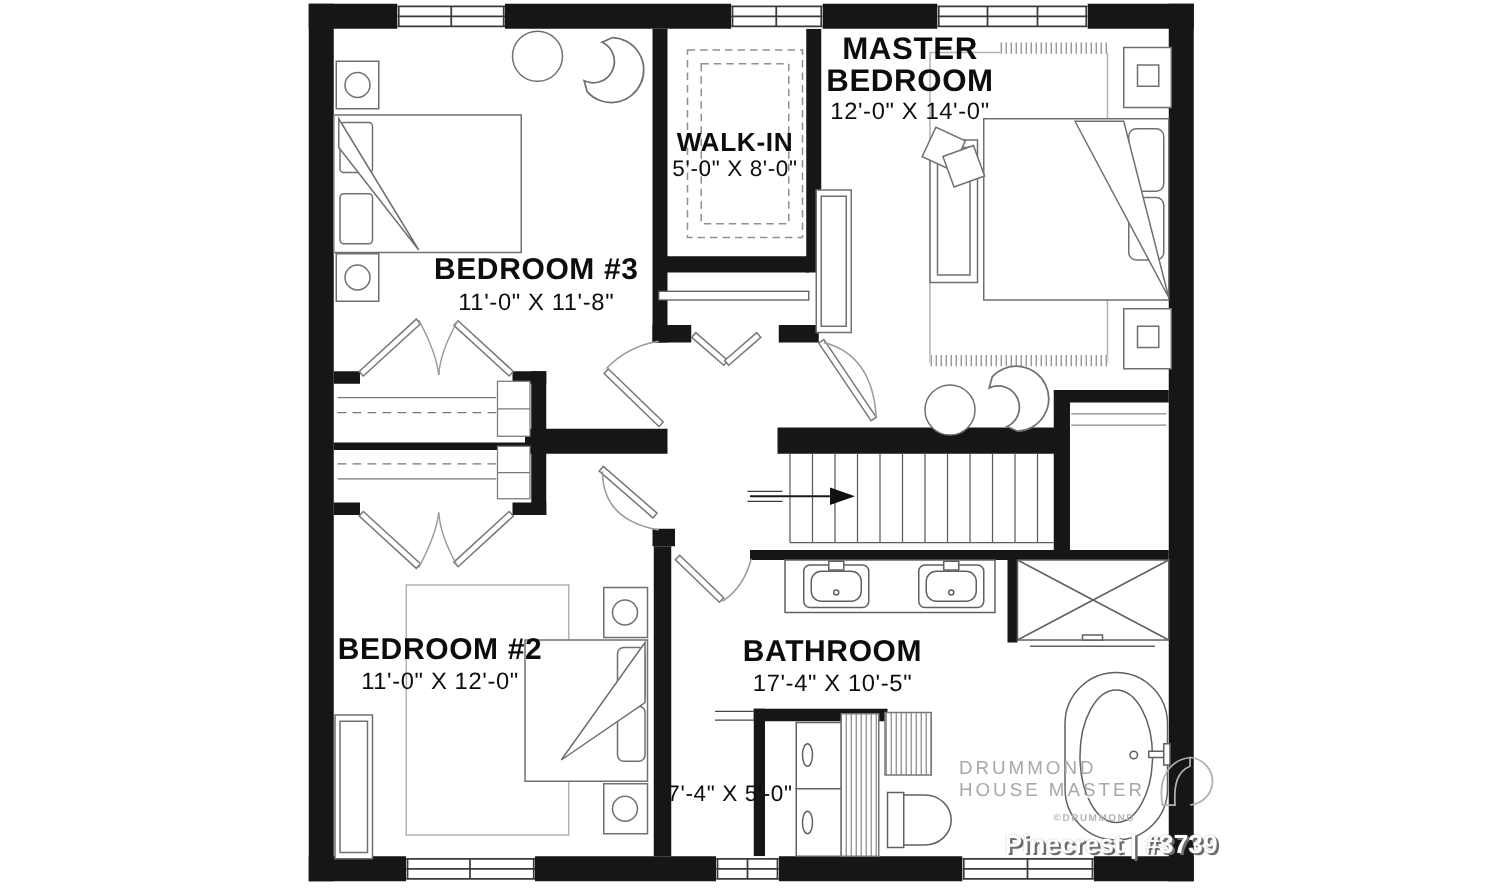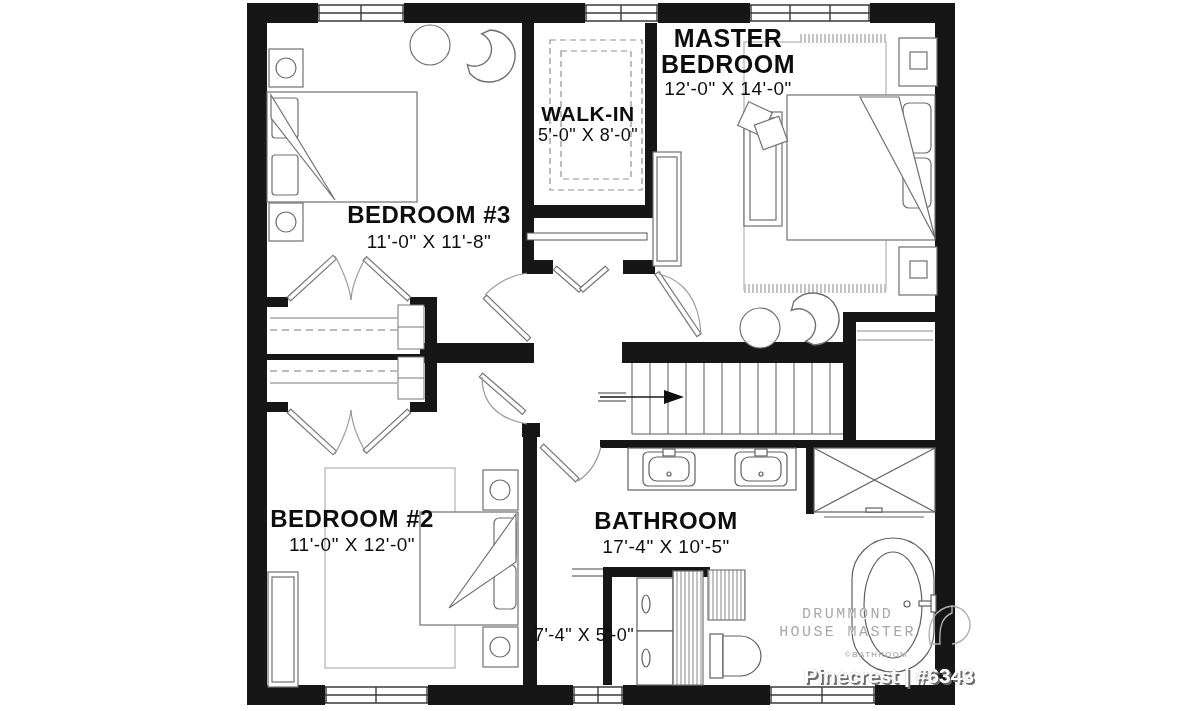--- a/index.html
+++ b/index.html
@@ -3,21 +3,21 @@
 <meta charset="utf-8">
 <style>
   html,body{margin:0;padding:0;background:#ffffff;}
   .stage{position:relative;width:988px;height:711px;background:#ffffff;overflow:hidden;
          font-family:"Liberation Sans", sans-serif;}
   svg text{font-family:"Liberation Sans", sans-serif;fill:#0d0d0d;}
   .room-name{font-weight:bold;letter-spacing:0.5px;}
   .room-dims{font-weight:normal;letter-spacing:0.5px;}
   .brand{position:absolute;top:600px;right:14px;width:215px;text-align:right;line-height:1;}
   .brand-row{display:flex;justify-content:flex-end;align-items:center;gap:6px;}
-  .brand-text{text-align:center;font-family:Liberation Mono, monospace;}
+  .brand-text{text-align:left;}
   .brand-line{font-size:15px;font-weight:400;letter-spacing:2.4px;color:#a8a8a8;
               text-shadow:1px 1px 0 #ffffff;line-height:18px;white-space:nowrap;}
   .brand-copy{font-size:8px;font-weight:bold;letter-spacing:1.2px;color:#b5b5b5;
               margin:3px 66px 0 0;}
   .brand-plan{font-size:21px;font-weight:bold;color:#ffffff;margin-top:6px;white-space:nowrap;
               text-shadow:2px 2px 0 #6e6e6e, 0 0 1px #9a9a9a;}
 </style>
 </head>
 <body>
 
@@ -347,16 +347,16 @@
   <div class="brand-row">
     <div class="brand-text">
       <div class="brand-line">DRUMMOND</div>
       <div class="brand-line">HOUSE MASTER</div>
     </div>
     <svg width="52" height="48" viewBox="0 0 52 48">
       <path d="M 8,44 C 4,22 14,8 30,6 L 30,13 C 20,17 17,27 18,44 Z" fill="none" stroke="#b0b0b0" stroke-width="1.4"></path>
       <path d="M 30,6 C 42,7 48,17 48,25 C 48,34 41,43 30,44" fill="none" stroke="#b0b0b0" stroke-width="1.4"></path>
     </svg>
   </div>
-  <div class="brand-copy">©BATHROOM</div>
-  <div class="brand-plan">Pinecrest | #6343</div>
+  <div class="brand-copy">©DRUMMOND</div>
+  <div class="brand-plan">Pinecrest | #3739</div>
 </div>
 </div>
 
 </body></html>

